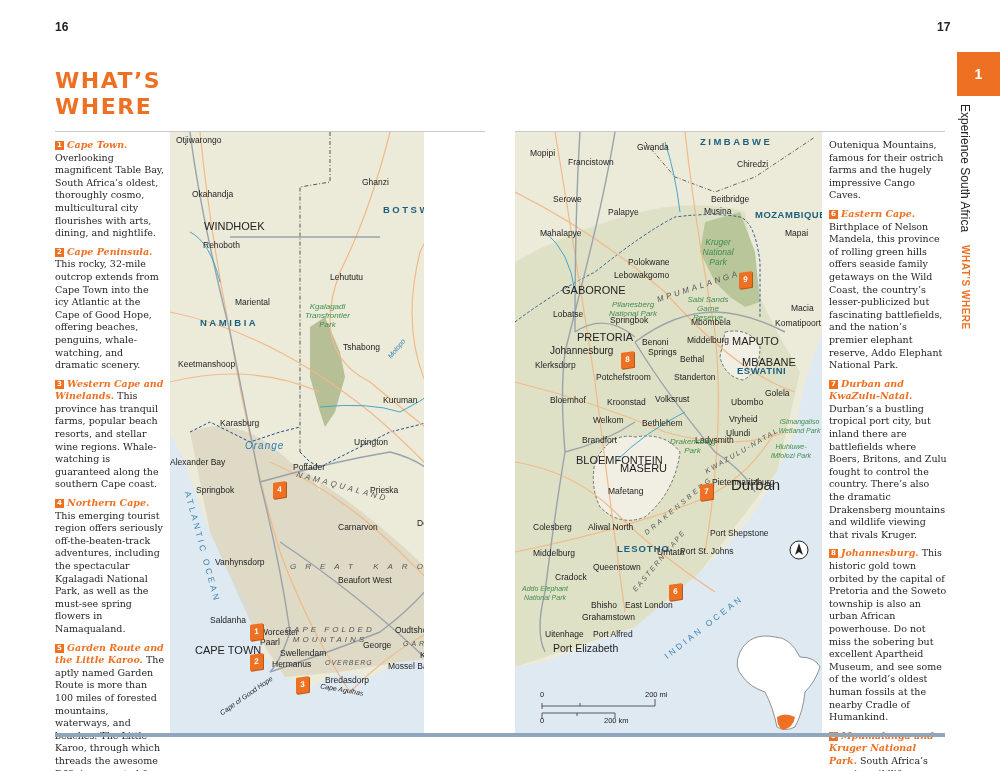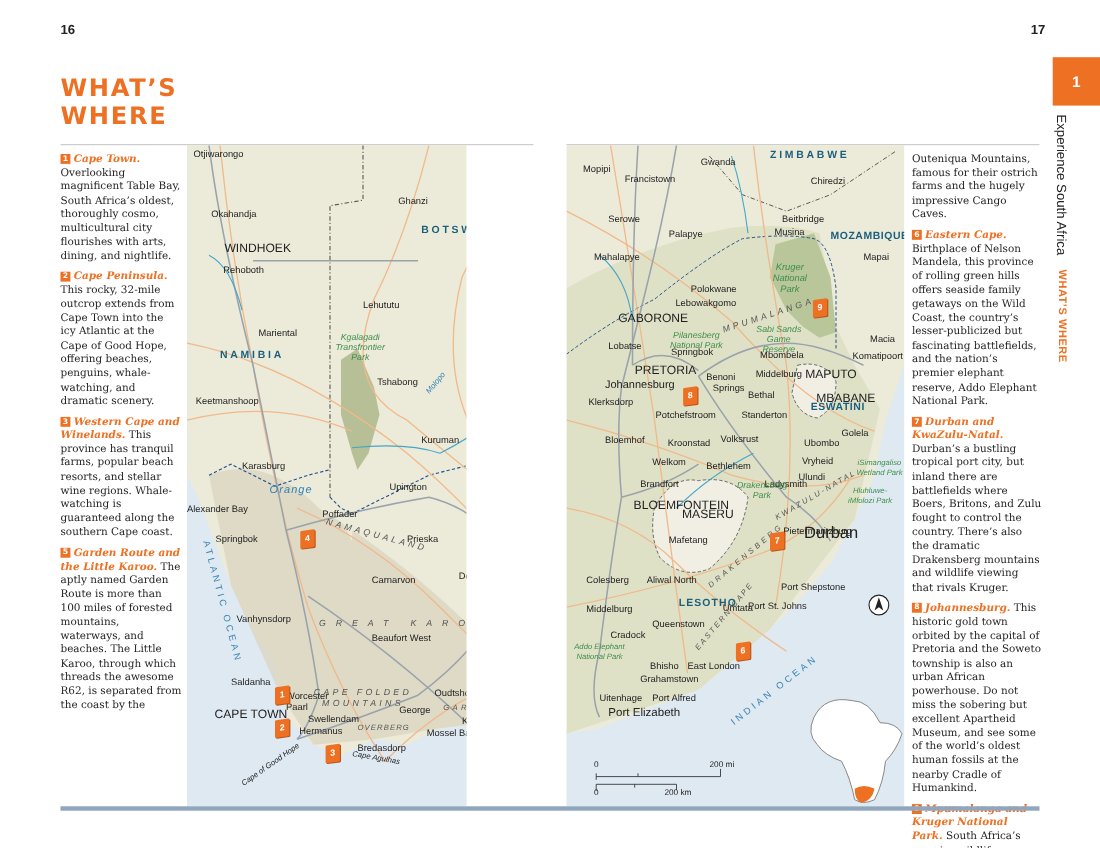--- a/index.html
+++ b/index.html
@@ -42,20 +42,21 @@
 <div class="chapter-tab">1</div>
 <div class="side-label">
   <span>Experience South Africa</span>
   <span class="sub">WHAT’S WHERE</span>
 </div>
 
 <div class="col" style="left:55px; top:139px; width:110px;">
   <p><span class="badge">1</span><span class="entry-head">Cape Town.</span><span> Overlooking magnificent Table Bay, South Africa’s oldest, thoroughly cosmo, multicultural city flourishes with arts, dining, and nightlife.</span></p>
   <p><span class="badge">2</span><span class="entry-head">Cape Peninsula.</span><span> This rocky, 32-mile outcrop extends from Cape Town into the icy Atlantic at the Cape of Good Hope, offering beaches, penguins, whale-watching, and dramatic scenery.</span></p>
   <p><span class="badge">3</span><span class="entry-head">Western Cape and Winelands.</span><span> This province has tranquil farms, popular beach resorts, and stellar wine regions. Whale-watching is guaranteed along the southern Cape coast.</span></p>
+  <p><span class="badge">4</span><span class="entry-head">Northern Cape.</span><span> This emerging tourist region offers seriously off-the-beaten-track adventures, including the spectacular Kgalagadi National Park, as well as the must-see spring flowers in Namaqualand.</span></p>
   <p><span class="badge">5</span><span class="entry-head">Garden Route and the Little Karoo.</span><span> The aptly named Garden Route is more than 100 miles of forested mountains, waterways, and beaches. The Little Karoo, through which threads the awesome R62, is separated from the coast by the</span></p>
 </div>
 
 <div class="col" style="left:829px; top:139px; width:118px;">
   <p>Outeniqua Mountains, famous for their ostrich farms and the hugely impressive Cango Caves.</p>
   <p><span class="badge">6</span><span class="entry-head">Eastern Cape.</span><span> Birthplace of Nelson Mandela, this province of rolling green hills offers seaside family getaways on the Wild Coast, the country’s lesser-publicized but fascinating battlefields, and the nation’s premier elephant reserve, Addo Elephant National Park.</span></p>
   <p><span class="badge">7</span><span class="entry-head">Durban and KwaZulu-Natal.</span><span> Durban’s a bustling tropical port city, but inland there are battlefields where Boers, Britons, and Zulu fought to control the country. There’s also the dramatic Drakensberg mountains and wildlife viewing that rivals Kruger.</span></p>
   <p><span class="badge">8</span><span class="entry-head">Johannesburg.</span><span> This historic gold town orbited by the capital of Pretoria and the Soweto township is also an urban African powerhouse. Do not miss the sobering but excellent Apartheid Museum, and see some of the world’s oldest human fossils at the nearby Cradle of Humankind.</span></p>
   <p><span class="badge">9</span><span class="entry-head">Mpumalanga and Kruger National Park.</span><span> South Africa’s premier wildlife destination is packed with epic battle and gold-rush history, and all the animals you wish to see.</span></p>
 </div>

